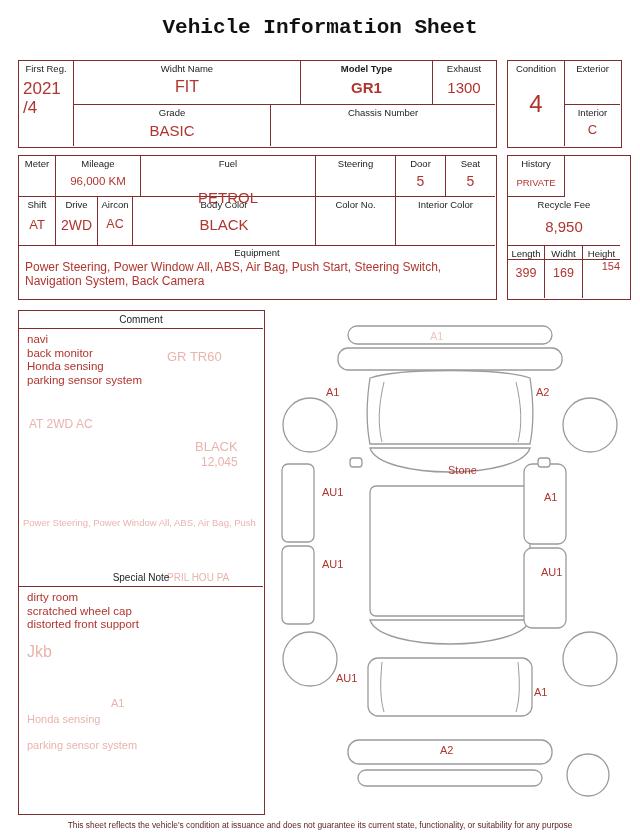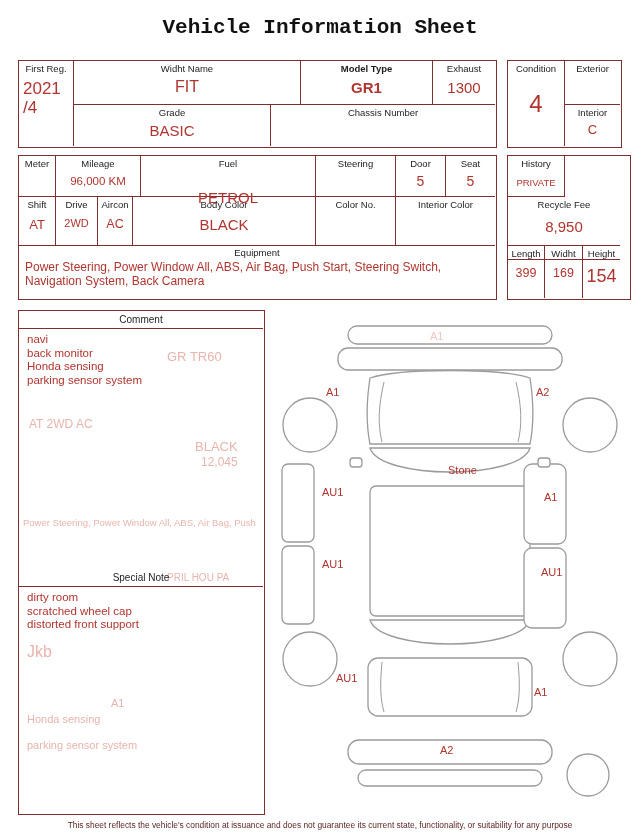--- a/index.html
+++ b/index.html
@@ -101,21 +101,21 @@
       <div class="hd">Seat</div>
       <div class="val" style="font-size:14px;margin-top:4px;">5</div>
     </div>
 
     <div class="cell br bb" style="left:0;top:41px;width:37px;height:49px;">
       <div class="hd">Shift</div>
       <div class="val" style="font-size:13px;margin-top:7px;">AT</div>
     </div>
     <div class="cell br bb" style="left:37px;top:41px;width:42px;height:49px;">
       <div class="hd">Drive</div>
-      <div class="val" style="font-size:11px;margin-top:7px;">2WD</div>
+      <div class="val" style="font-size:14px;margin-top:7px;">2WD</div>
     </div>
     <div class="cell br bb" style="left:79px;top:41px;width:35px;height:49px;">
       <div class="hd">Aircon</div>
       <div class="val" style="font-size:12.5px;margin-top:7px;">AC</div>
     </div>
     <div class="cell br bb" style="left:114px;top:41px;width:183px;height:49px;">
       <div class="hd">Body Color</div>
       <div class="val" style="font-size:15px;margin-top:6px;">BLACK</div>
     </div>
     <div class="cell br bb" style="left:297px;top:41px;width:80px;height:49px;">
@@ -147,21 +147,21 @@
     <div class="cell br" style="left:0;top:90px;width:37px;height:52px;">
       <div class="hd hdline">Length</div>
       <div class="val" style="font-size:12.5px;margin-top:6px;">399</div>
     </div>
     <div class="cell br" style="left:37px;top:90px;width:38px;height:52px;">
       <div class="hd hdline">Widht</div>
       <div class="val" style="font-size:12.5px;margin-top:6px;">169</div>
     </div>
     <div class="cell" style="left:75px;top:90px;width:37px;height:52px;">
       <div class="hd hdline">Height</div>
-      <div class="val" style="font-size:18px;margin-top:6px;">154</div>
+      <div class="val" style="font-size:11px;text-align:right;">154</div>
     </div>
   </div>
 
   <div class="tbl" style="left:18px;top:310px;width:247px;height:505px;">
     <div class="cell sechd" style="left:0;top:0;width:244px;height:18px;">Comment</div>
     <div class="cell" style="left:8px;top:22px;width:230px;">
       <div class="note">navi</div>
       <div class="note">back monitor</div>
       <div class="note">Honda sensing</div>
       <div class="note">parking sensor system</div>

